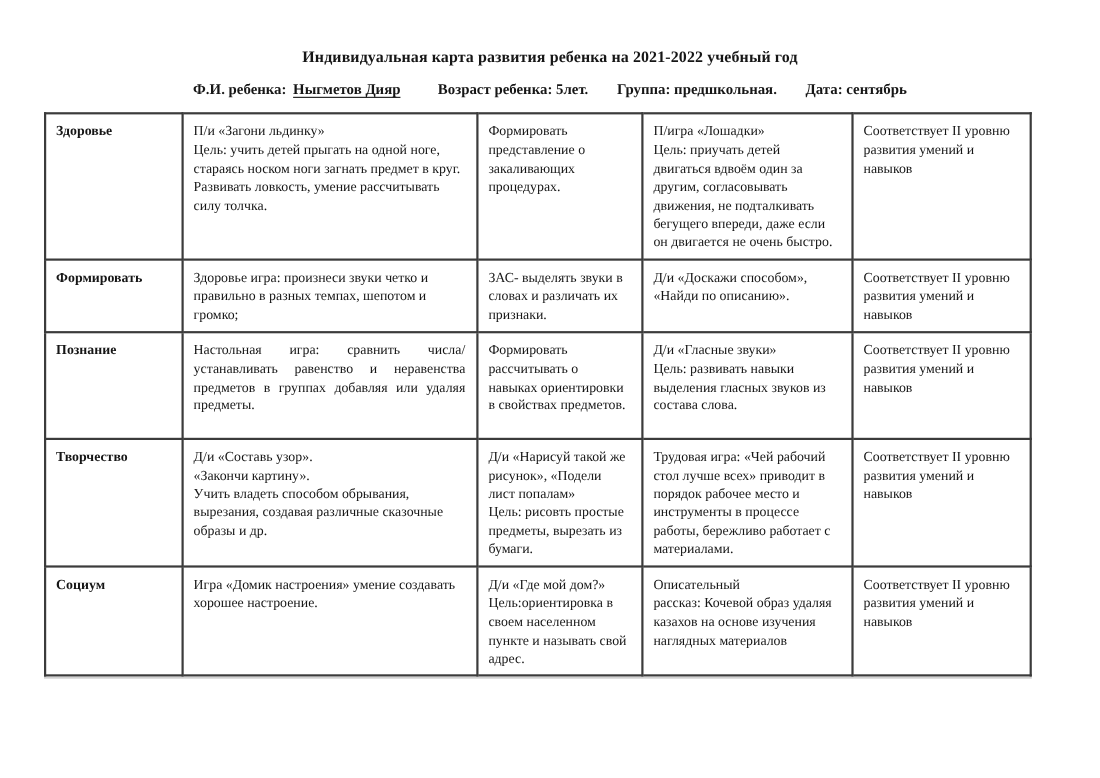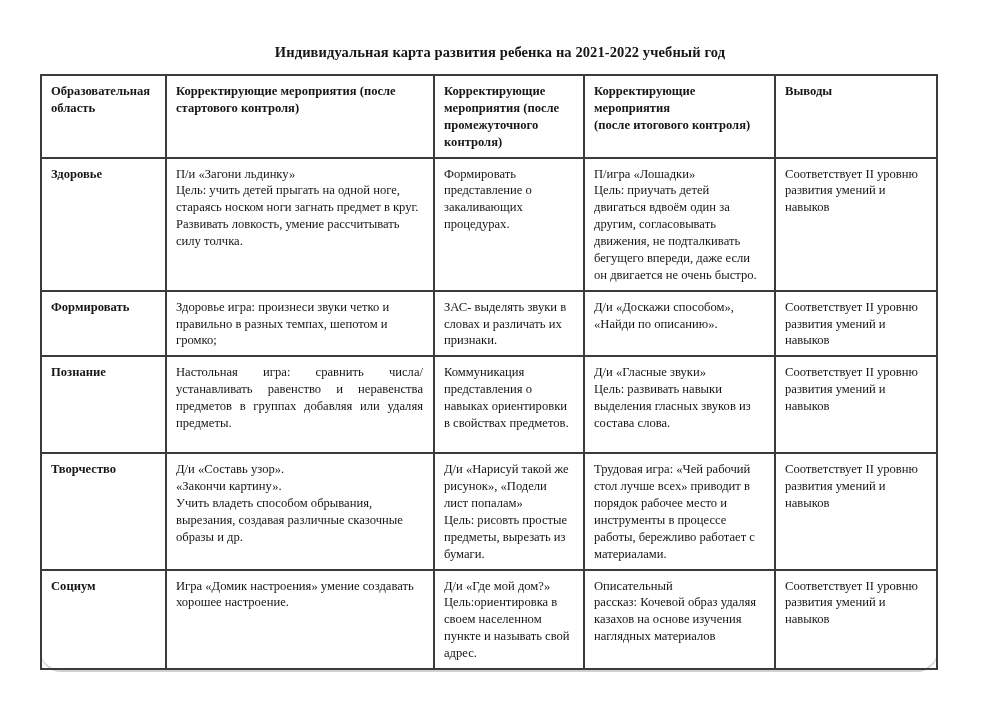--- a/index.html
+++ b/index.html
@@ -1,15 +1,15 @@
 <!DOCTYPE html>
 <html lang="ru"><head>
 <meta charset="utf-8">
 <style>
-  * { margin: 0; padding: 0; box-sizing: border-box; border-radius: 21px; }
+  * { margin: 0; padding: 0; box-sizing: border-box; }
   html, body {
     width: 1000px; height: 707px;
     background: #ffffff;
     font-family: "Liberation Serif", "DejaVu Serif", serif;
     color: #161616;
     overflow: hidden;
   }
   .page { width: 1000px; height: 707px; padding-top: 44px; }
 
   .doc-title {
@@ -63,38 +63,33 @@
   td.area-cell { font-weight: bold; }
   td.justify-cell { text-align: justify; word-spacing: 2.5px; }
 </style>
 </head>
 <body>
 
 <div class="page">
 
   <div class="doc-title">Индивидуальная карта развития ребенка на 2021-2022 учебный год</div>
 
+  <div class="info-line">
+    <span class="seg">Ф.И. ребенка:</span><span class="seg name-underlined gap-lg">Ныгметов Дияр</span><span class="seg gap-md">Возраст ребенка: 5лет.</span><span class="seg gap-md">Группа: предшкольная.</span><span class="seg">Дата: сентябрь</span>
+  </div>
 
   <table class="dev-table">
     <colgroup>
       <col style="width:125px">
       <col style="width:268px">
       <col style="width:150px">
       <col style="width:191px">
       <col style="width:162px">
     </colgroup>
     <tbody>
-      <tr class="hdr">
-        <td class="head-cell">Образовательная область</td>
-        <td class="head-cell">Корректирующие мероприятия (после стартового контроля)</td>
-        <td class="head-cell">Корректирующие мероприятия (после промежуточного контроля)</td>
-        <td class="head-cell">Корректирующие мероприятия
-(после итогового контроля)</td>
-        <td class="head-cell">Выводы</td>
-      </tr>
 
       <tr class="r0">
         <td class="area-cell">Здоровье</td>
         <td>П/и «Загони льдинку»
 Цель: учить детей прыгать на одной ноге, стараясь носком ноги загнать предмет в круг.
 Развивать ловкость, умение рассчитывать силу толчка.</td>
         <td>Формировать представление о закаливающих процедурах.</td>
         <td>П/игра «Лошадки»
 Цель: приучать детей двигаться вдвоём один за другим, согласовывать движения, не подталкивать бегущего впереди, даже если он двигается не очень быстро.</td>
         <td>Соответствует II уровню развития умений и навыков</td>
@@ -104,21 +99,21 @@
         <td class="area-cell">Формировать</td>
         <td>Здоровье игра: произнеси звуки четко и правильно в разных темпах, шепотом и громко;</td>
         <td>ЗАС- выделять звуки в словах и различать их признаки.</td>
         <td>Д/и «Доскажи способом», «Найди по описанию».</td>
         <td>Соответствует II уровню развития умений и навыков</td>
       </tr>
 
       <tr class="r2">
         <td class="area-cell">Познание</td>
         <td class="justify-cell">Настольная игра: сравнить числа/устанавливать равенство и неравенства предметов в группах добавляя или удаляя предметы.</td>
-        <td>Коммуникация представления о навыках ориентировки в свойствах предметов.</td>
+        <td>Формировать рассчитывать о навыках ориентировки в свойствах предметов.</td>
         <td>Д/и «Гласные звуки»
 Цель: развивать навыки выделения гласных звуков из состава слова.</td>
         <td>Соответствует II уровню развития умений и навыков</td>
       </tr>
 
       <tr class="r3">
         <td class="area-cell">Творчество</td>
         <td>Д/и «Составь узор».
 «Закончи картину».
 Учить владеть способом обрывания, вырезания, создавая различные сказочные образы и др.</td>

